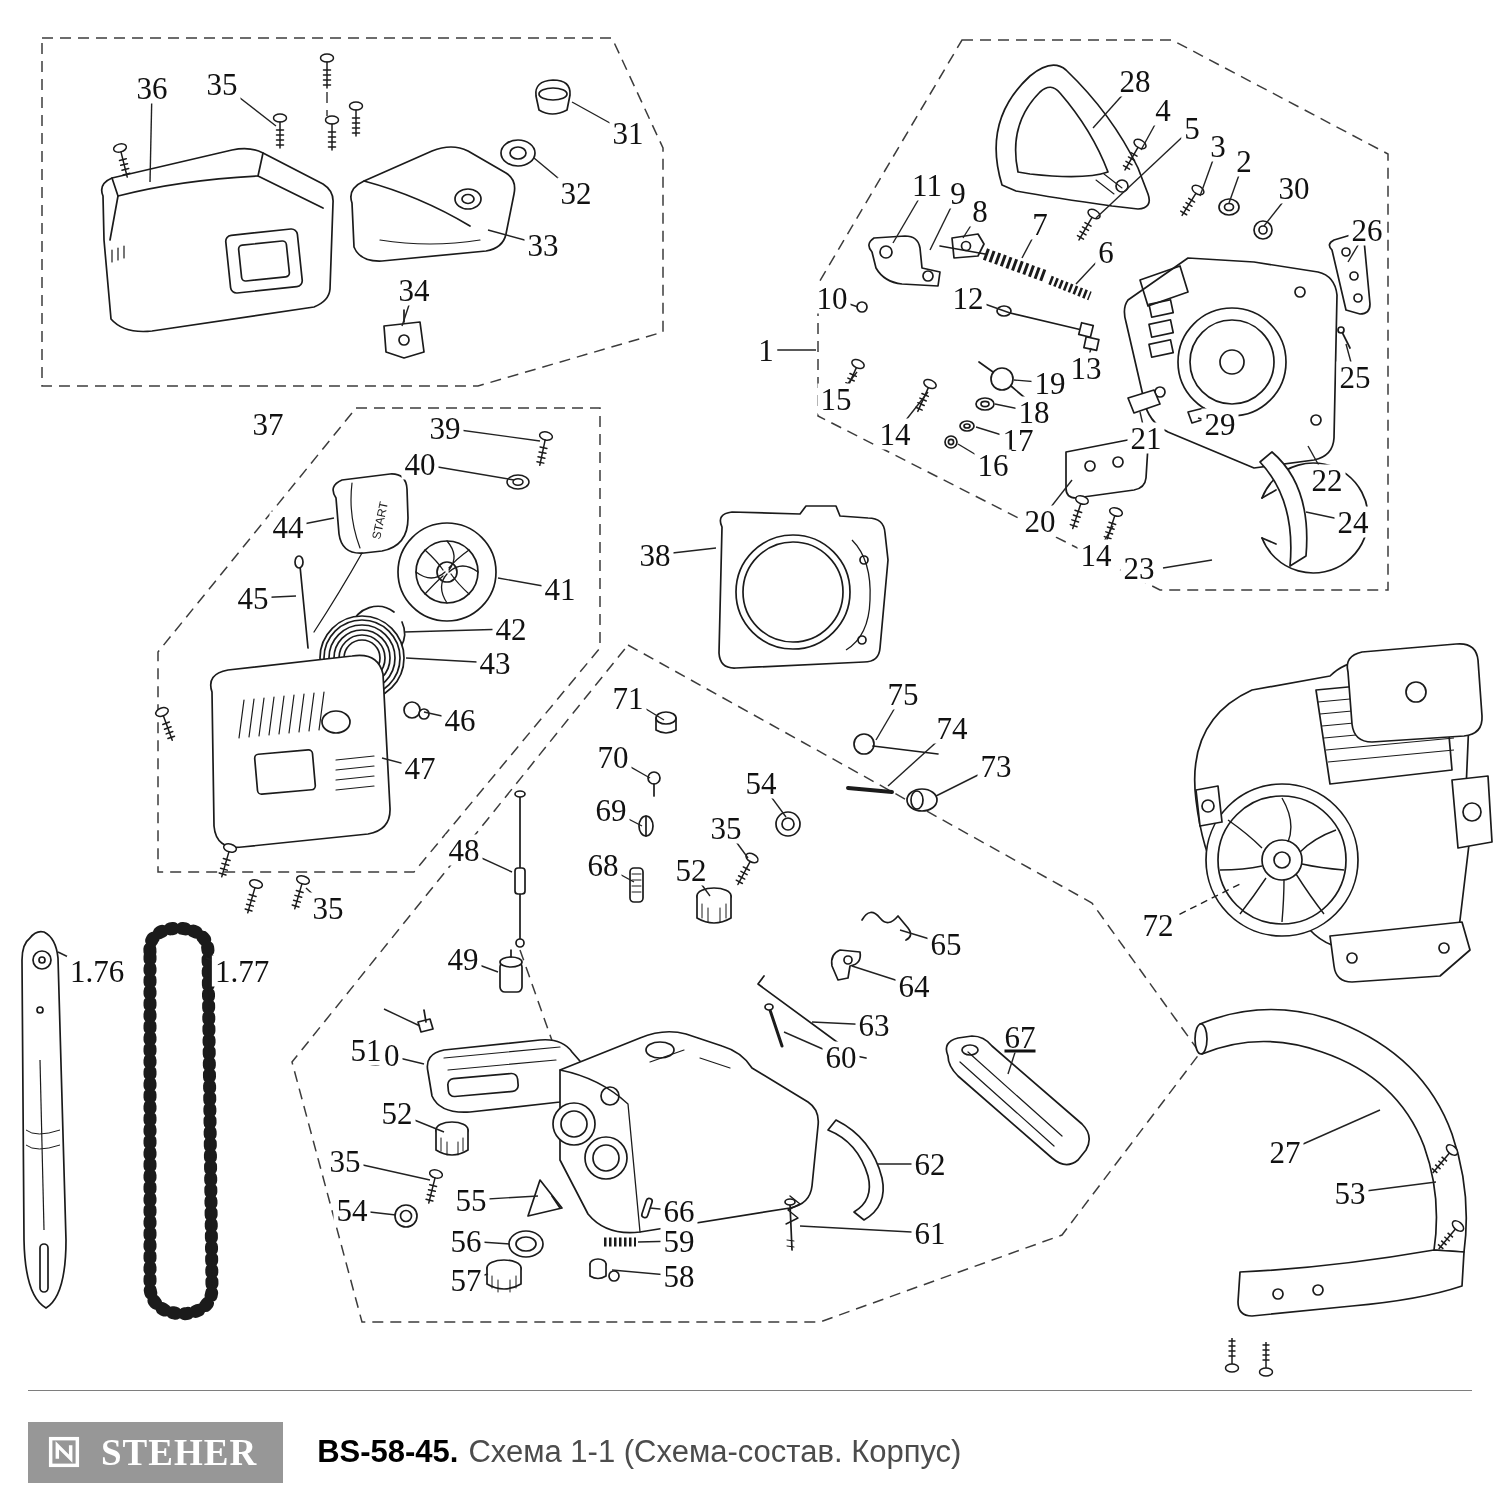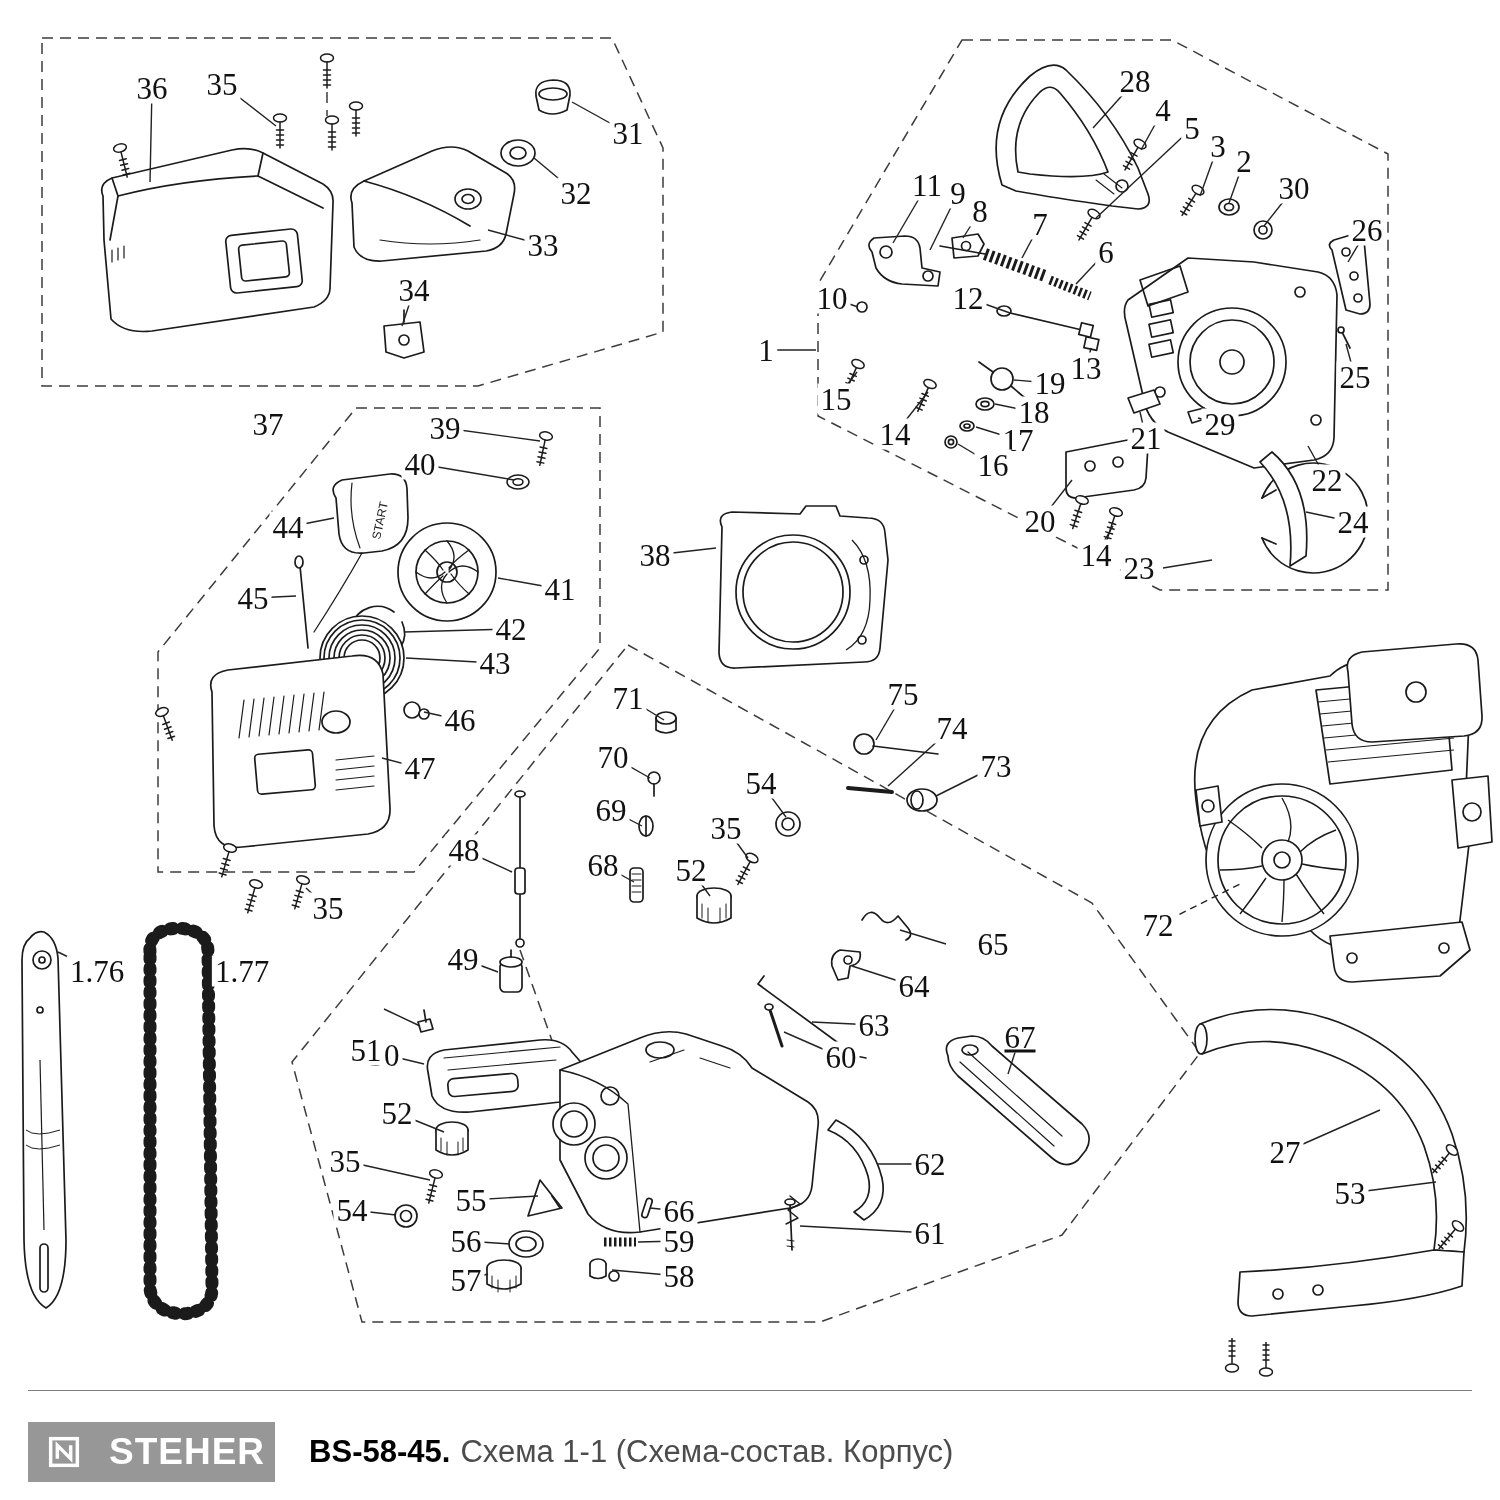--- a/index.html
+++ b/index.html
@@ -8,22 +8,22 @@
   #diagram-area{position:absolute;left:0;top:0;width:1500px;height:1390px;}
   #art,#leader-svg{position:absolute;left:0;top:0;width:1500px;height:1390px;}
   #leader-svg line{stroke:#222;stroke-width:1.4;}
   #callout-layer{position:absolute;left:0;top:0;width:1500px;height:1390px;}
   .callout{position:absolute;transform:translate(-50%,-50%);
            font-family:"Liberation Serif",serif;font-size:31px;color:#111;
            background:#fff;padding:0 3px;line-height:1;white-space:nowrap;}
   #footer{position:absolute;left:28px;right:28px;top:1390px;height:110px;
           border-top:1.5px solid #7e7e7e;display:flex;align-items:center;gap:34px;
           padding-top:6px;}
-  .logo{display:flex;align-items:center;gap:29px;background:#979797;color:#fff;
-        padding:9px 10px 9px 20px;font-weight:bold;font-size:37px;letter-spacing:1px;}
+  .logo{display:flex;align-items:center;gap:21px;background:#979797;color:#fff;
+        padding:9px 26px 9px 20px;font-weight:bold;font-size:37px;letter-spacing:1px;font-family:Liberation Serif, serif;}
   .doc-title{font-size:31px;color:#4c4c4c;}
   .doc-title .model{color:#000;font-weight:bold;margin-right:10px;}
 </style>
 </head>
 <body>
 
 <div id="page">
   <div id="diagram-area">
 
     <svg id="art" viewBox="0 0 1500 1390" xmlns="http://www.w3.org/2000/svg">
@@ -575,21 +575,21 @@
         <div class="callout" style="left: 352px; top: 1210px;">54</div>
         <div class="callout" style="left: 471px; top: 1200px;">55</div>
         <div class="callout" style="left: 466px; top: 1241px;">56</div>
         <div class="callout" style="left: 466px; top: 1280px;">57</div>
         <div class="callout" style="left: 679px; top: 1211px;">66</div>
         <div class="callout" style="left: 679px; top: 1241px;">59</div>
         <div class="callout" style="left: 679px; top: 1276px;">58</div>
         <div class="callout" style="left: 841px; top: 1057px;">60</div>
         <div class="callout" style="left: 874px; top: 1025px;">63</div>
         <div class="callout" style="left: 914px; top: 986px;">64</div>
-        <div class="callout" style="left: 946px; top: 944px; margin-left: 47px;">65</div>
+        <div class="callout" style="left: 946px; top: 944px;">65</div>
         <div class="callout" style="left: 930px; top: 1164px;">62</div>
         <div class="callout" style="left: 930px; top: 1233px;">61</div>
         <div class="callout" style="left: 1020px; top: 1037px; text-decoration: underline;">67</div>
         <div class="callout" style="left: 1158px; top: 925px;">72</div>
         <div class="callout" style="left: 1285px; top: 1152px;">27</div>
         <div class="callout" style="left: 1350px; top: 1193px;">53</div>
         <div class="callout" style="left: 97px; top: 971px;">1.76</div>
         <div class="callout" style="left: 242px; top: 971px;">1.77</div>
       </div>
   </div>

